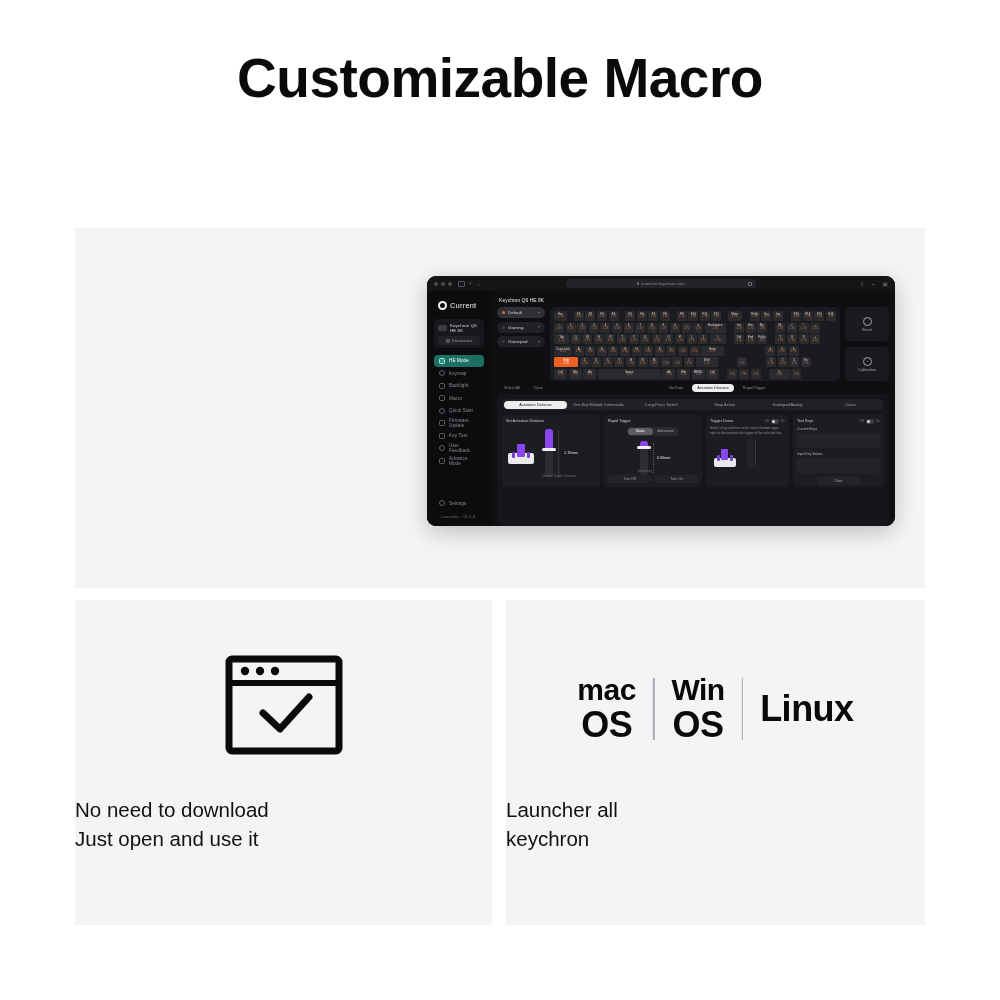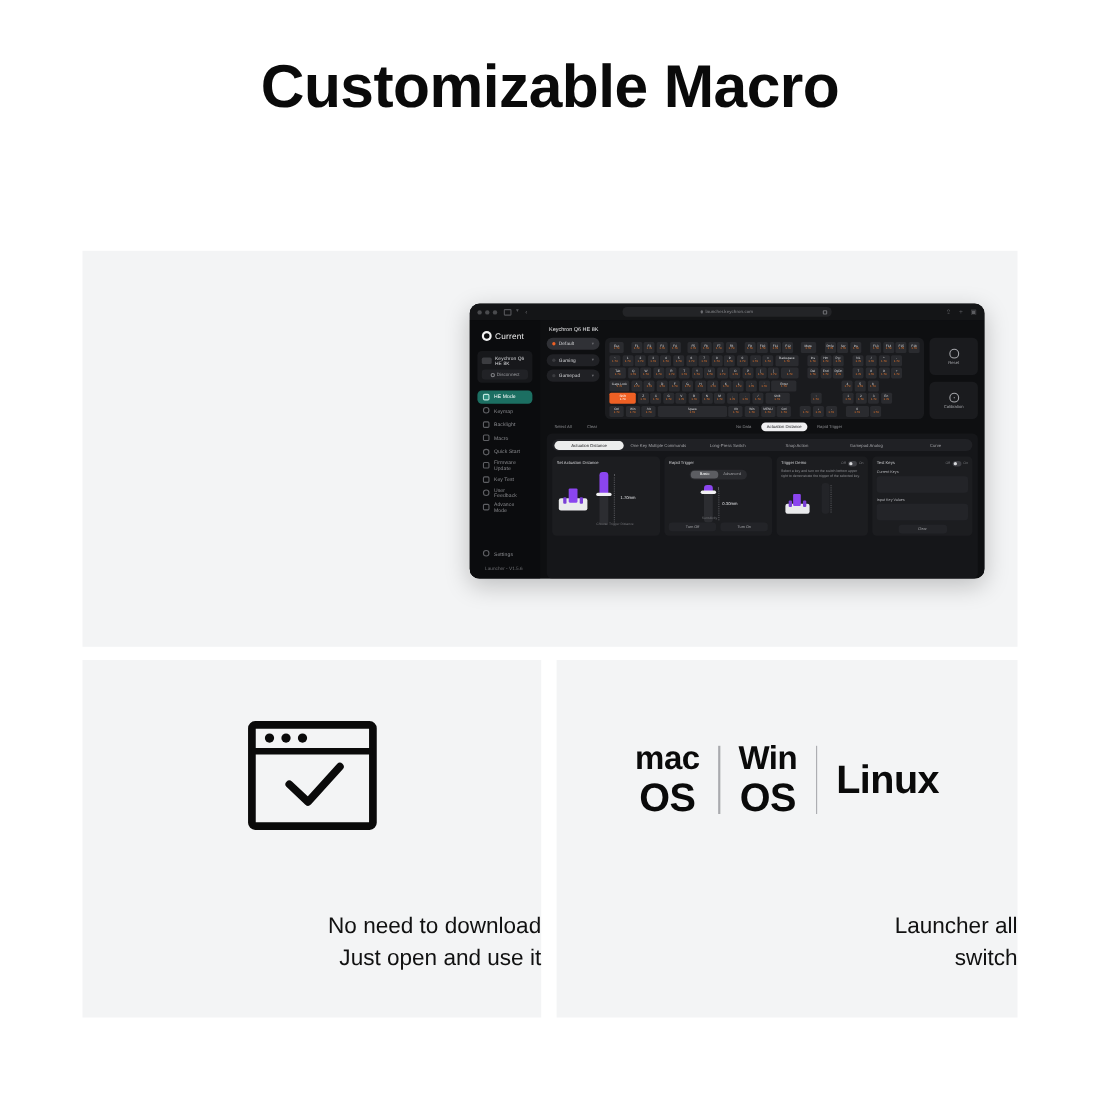--- a/index.html
+++ b/index.html
@@ -237,22 +237,22 @@
   .togg .sw::after { content:""; position: absolute; top: .7px; left: .8px; width: 3px; height: 3px; border-radius: 50%; background: #d6d7da; }
   .desc { font-size: 3.2px; color: #8b8c90; line-height: 5px; margin-top: 3px; }
   .field-lbl { font-size: 3.4px; color: #b4b5b9; margin: 4px 0 2px 0; }
   .field { height: 15px; background: #232428; border-radius: 3px; }
 
   
   #card-bl { left: 75px; top: 600px; width: 417px; height: 325px; }
   #card-br { left: 506px; top: 600px; width: 419px; height: 325px; }
 
   .caption {
-    position: absolute; left: 0; width: 100%; text-align: right;
-    font-size: 20.5px; line-height: 29px; color: #111; margin-top: 32px;
+    position: absolute; left: 0; width: 100%; text-align: left;
+    font-size: 20.5px; line-height: 29px; color: #111;
   }
   #cap-bl { top: 195px; }
   #cap-br { top: 195px; }
 
   .win-ico { position: absolute; left: 50%; top: 55px; transform: translateX(-50%); }
 
   .os-row {
     position: absolute; left: 50%; top: 74px; transform: translateX(-50%);
     display: flex; align-items: center; gap: 17px;
   }
@@ -1006,17 +1006,17 @@
           <div class="top">Win</div>
           <div class="bot">OS</div>
         </div>
         <div class="os-div"></div>
         <div class="os-item single">
           <div class="big">Linux</div>
         </div>
       </div>
     <div class="caption" id="cap-br">
       <div>Launcher all</div>
-      <div>switch</div>
+      <div>keychron</div>
     </div>
   </div>
 
 </div>
 
 </body></html>

